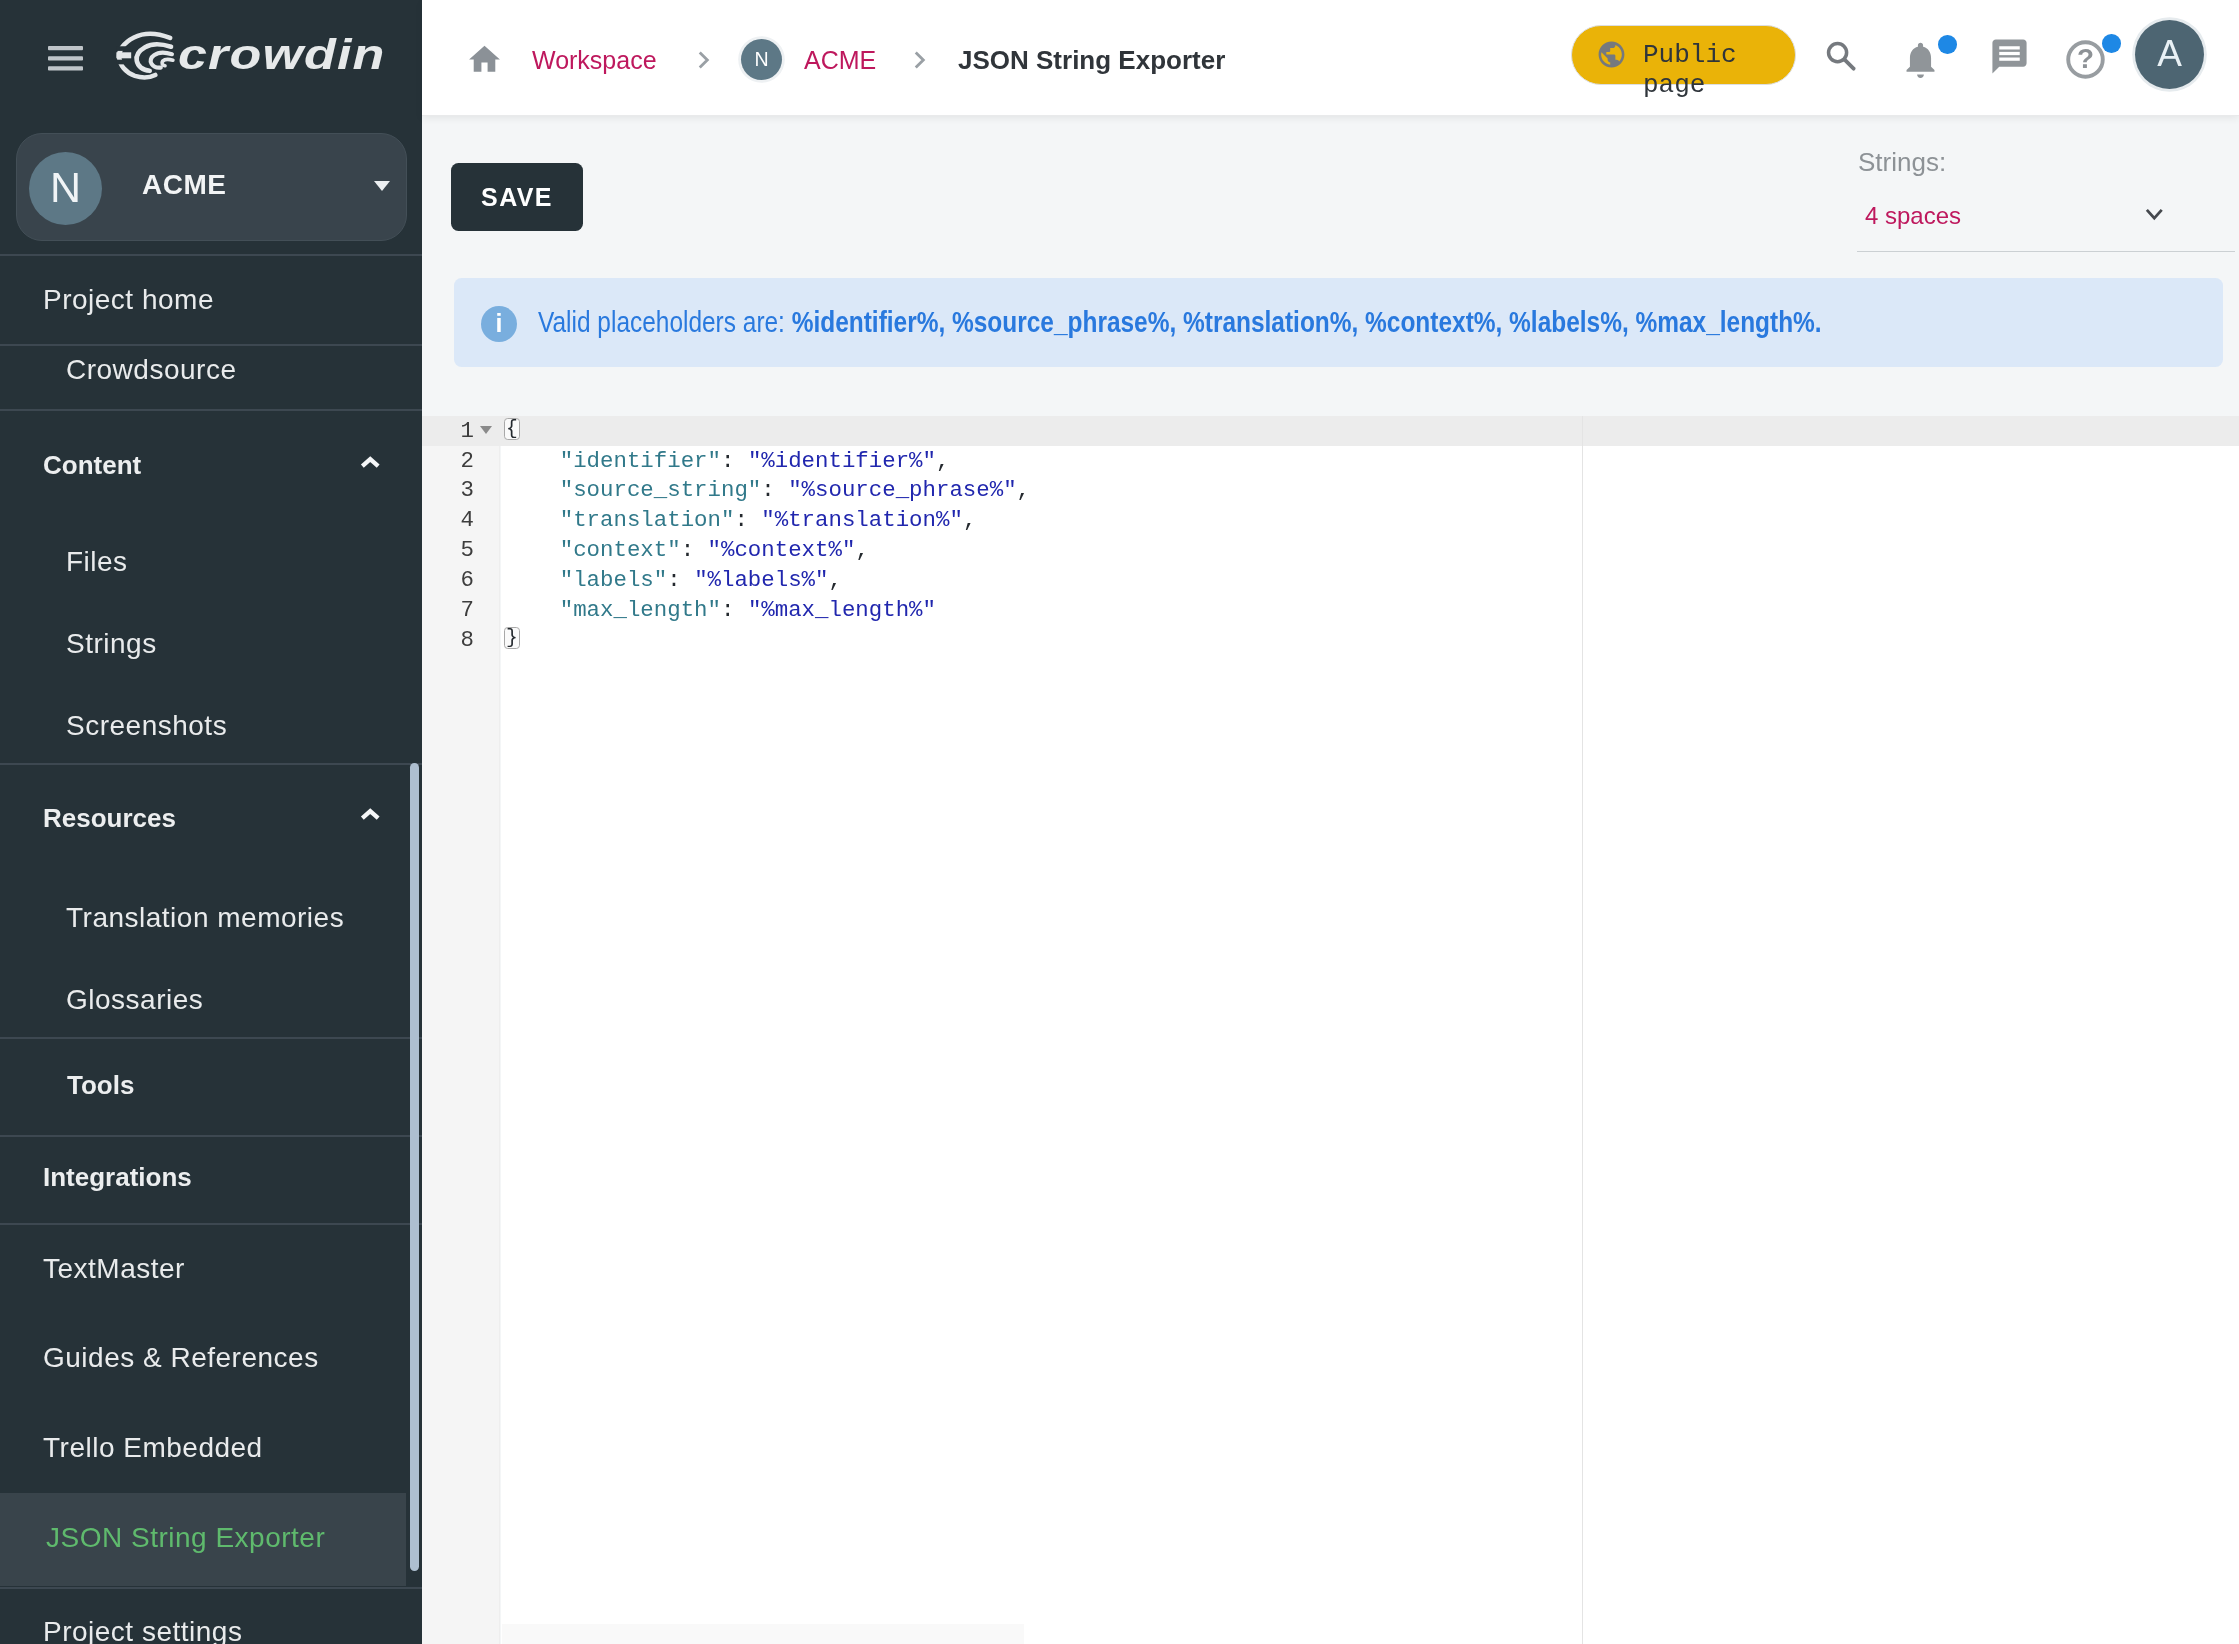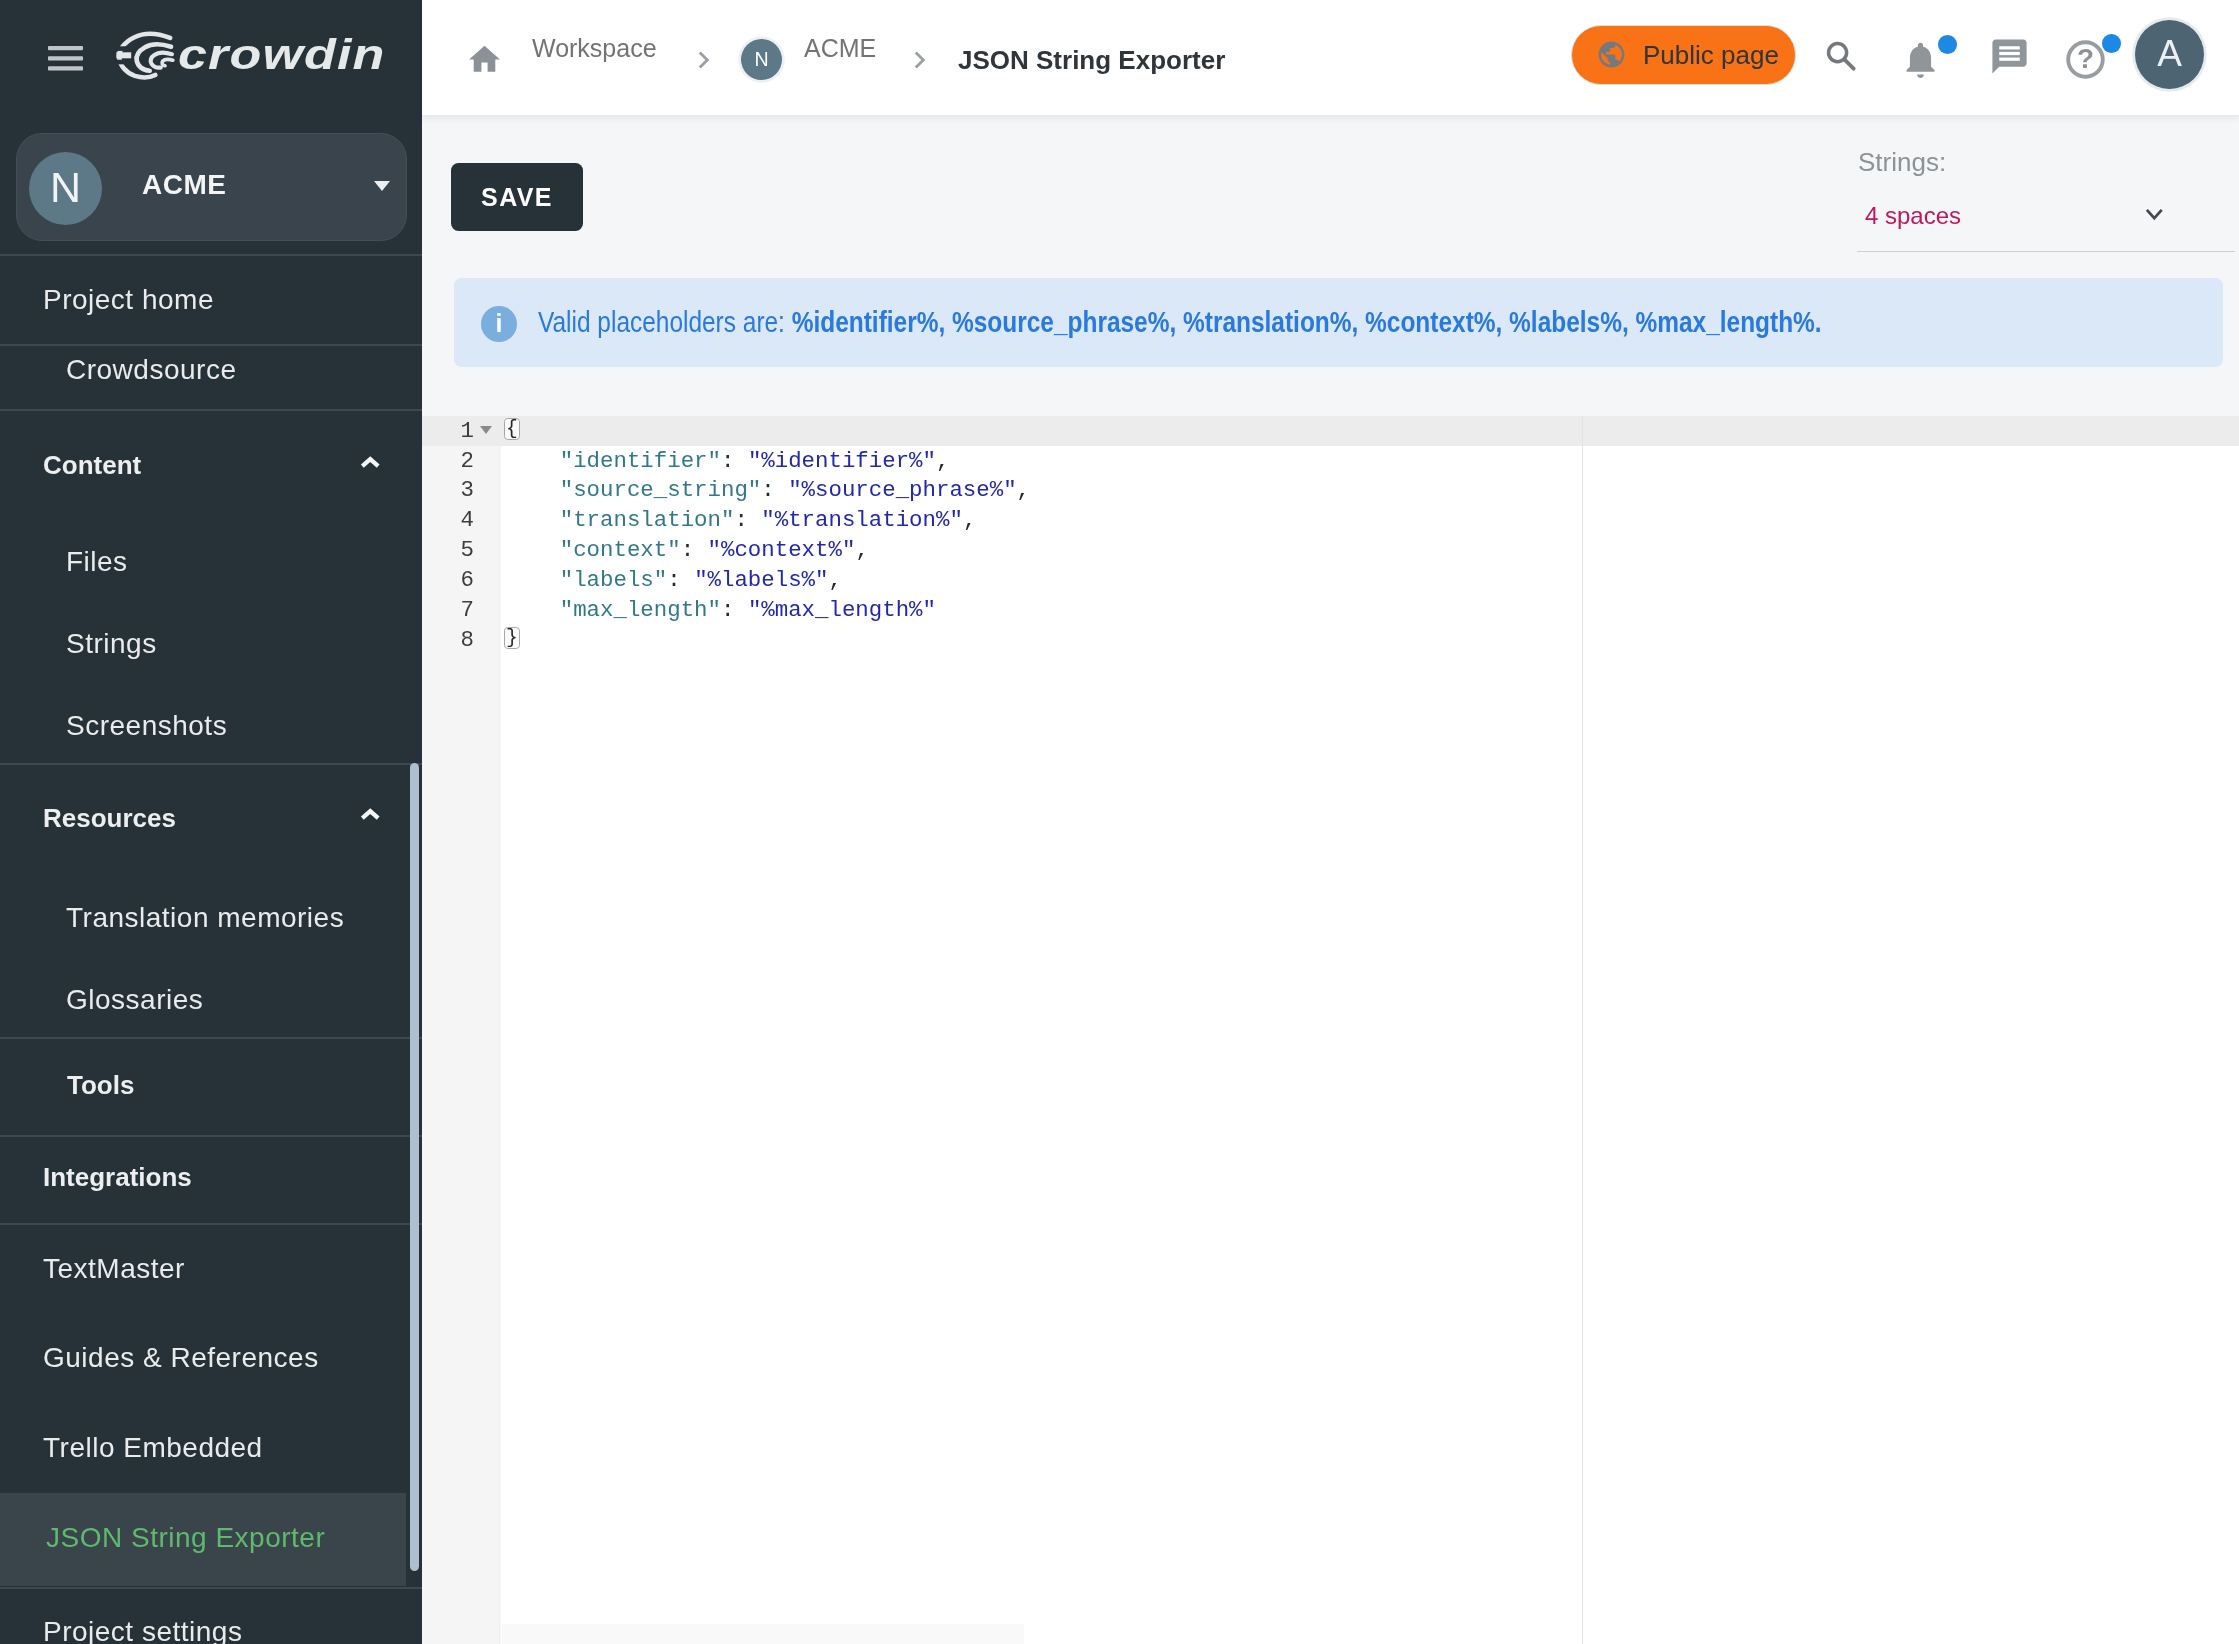--- a/index.html
+++ b/index.html
@@ -8,21 +8,21 @@
   .abs { position:absolute; }
   
   #sidebar { position:absolute; left:0; top:0; width:422px; height:1644px; background:#263238; }
   .sdiv { position:absolute; left:0; width:422px; height:1.9px; background:#3d4851; }
   .navitem { position:absolute; color:#e9ebec; font-size:28px; font-weight:400; letter-spacing:0.5px; }
   .navhead { position:absolute; color:#eceeef; font-size:26px; font-weight:700; letter-spacing:0; }
   .chevup { position:absolute; width:20.5px; height:14px; }
   
   #header { position:absolute; left:422px; top:0; width:1817px; height:116px; background:#ffffff;
             border-bottom:0.9px solid #e9eaeb; box-shadow:0 2.8px 7.5px rgba(0,0,0,0.07); z-index:5; }
-  .bc { position:absolute; font-size:25px; color:#737373; top:34px;text-align:center; }
+  .bc { position:absolute; font-size:25px; color:#be185d; top:46px;text-align:center; }
   
   #save { position:absolute; left:451px; top:163px; width:132px; height:68px; background:#263238;
           border-radius:7.5px; color:#fff; font-size:25px; font-weight:700; letter-spacing:1.4px;
           text-align:center; line-height:68px; }
   #banner { position:absolute; left:454px; top:278px; width:1769px; height:89px; background:#dbe8f8; border-radius:7.5px; }
   .btxt { position:absolute; left:538px; top:305px; font-size:30px; color:#2979de; white-space:pre; transform:scaleX(0.815); transform-origin:0 50%; }
   
   #gutter { position:absolute; left:422px; top:416px; width:78px; height:1229px; background:#f5f5f5; border-right:0.9px solid #eeeeee; }
   #activeline { position:absolute; left:422px; top:416px; width:1817px; height:30px; background:#ececec; }
   #ruler { position:absolute; left:1582px; top:416px; width:0.9px; height:1229px; background:#e4e4e4; }
@@ -105,21 +105,21 @@
   <svg class="abs" style="left:268px;top:47px" width="26" height="26" viewBox="0 0 24 24">
       <path d="M9 5 L16 12 L9 19" stroke="#9aa0a5" stroke-width="2.6" fill="none"></path>
     </svg>
   <div class="abs" style="left:319px;top:39px;width:41px;height:41px;border-radius:50%;background:#5d7886;box-shadow:0 0 0 2.8px #eef1f3;color:#fff;font-size:19.6px;text-align:center;line-height:41px;">N</div>
   <div class="bc" style="left:382px;">ACME</div>
   <svg class="abs" style="left:484px;top:47px" width="26" height="26" viewBox="0 0 24 24">
       <path d="M9 5 L16 12 L9 19" stroke="#9aa0a5" stroke-width="2.6" fill="none"></path>
     </svg>
   <div class="abs" style="left:536px;top:45px;font-size:26px;font-weight:700;color:#30353a;">JSON String Exporter</div>
 
-  <div class="abs" style="left:1149px;top:25px;width:225px;height:60px;border-radius:30px;border:1.9px solid #dcdee1;background:#f97316;">
+  <div class="abs" style="left:1149px;top:25px;width:225px;height:60px;border-radius:30px;border:1.9px solid #dcdee1;background:#eab308;font-family:Liberation Mono, monospace;">
     <svg class="abs" style="left:24px;top:13px" width="31" height="31" viewBox="0 0 24 24">
       <path d="M12 2C6.48 2 2 6.48 2 12s4.48 10 10 10 10-4.48 10-10S17.52 2 12 2zm-1 17.93c-3.95-.49-7-3.85-7-7.93 0-.62.08-1.21.21-1.79L9 15v1c0 1.1.9 2 2 2v1.93zm6.9-2.54c-.26-.81-1-1.39-1.9-1.39h-1v-3c0-.55-.45-1-1-1H8v-2h2c.55 0 1-.45 1-1V7h2c1.1 0 2-.9 2-2v-.41c2.93 1.19 5 4.06 5 7.41 0 2.08-.8 3.97-2.1 5.39z" fill="#75797e"></path>
     </svg>
     <div class="abs" style="left:71px;top:14px;font-size:26px;font-weight:500;color:#2f353b;">Public page</div>
   </div>
 
   <svg class="abs" style="left:1401px;top:38px" width="35" height="35" viewBox="0 0 24 24">
     <circle cx="10" cy="10" r="6.2" stroke="#75797e" stroke-width="2.4" fill="none"></circle>
     <path d="M14.8 14.8 L21 21" stroke="#75797e" stroke-width="2.6" stroke-linecap="round"></path>
   </svg>

